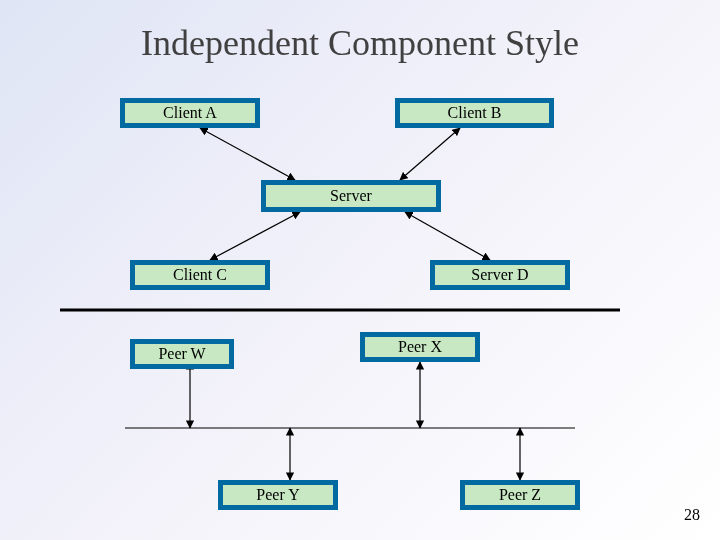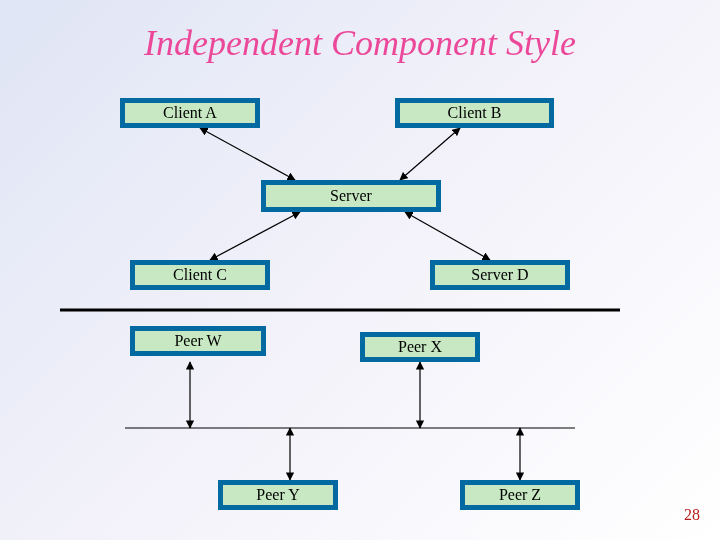--- a/index.html
+++ b/index.html
@@ -4,33 +4,33 @@
 <style>
   html,body{margin:0;padding:0;}
   body{
     width:720px;height:540px;
     background:linear-gradient(135deg,#dfe5f5 0%,#f3f2fa 50%,#ffffff 100%);
     font-family:"Times New Roman",Times,serif;
     position:relative;overflow:hidden;
   }
   .title{
     position:absolute;top:22px;left:0;right:0;
-    text-align:center;font-size:36px;color:#ec4899;font-style:italic;
+    text-align:center;font-size:36px;color:#404040;
   }
   .box{
     position:absolute;
     background:#c7e8c2;
     border:5px solid #0369a1;
     font-size:16px;
     display:flex;align-items:center;justify-content:center;
     box-sizing:border-box;
   }
   .slide-num{
     position:absolute;right:20px;bottom:16px;
-    font-size:16px;color:#b91c1c;
+    font-size:16px;color:#000000;
   }
   svg{position:absolute;top:0;left:0;}
 </style>
 </head>
 <body>
 
 <div class="title">Independent Component Style</div>
 
 <svg width="720" height="540">
   <defs>
@@ -59,18 +59,18 @@
 
   <line x1="520" y1="428" x2="520" y2="480" stroke="#000" stroke-width="1.2" marker-start="url(#ah)" marker-end="url(#ah)"></line>
 </svg>
 
 <div class="box" style="left:120px;top:98px;width:140px;height:30px">Client A</div>
 <div class="box" style="left:395px;top:98px;width:159px;height:30px">Client B</div>
 <div class="box" style="left:261px;top:180px;width:180px;height:32px">Server</div>
 <div class="box" style="left:130px;top:260px;width:140px;height:30px">Client C</div>
 <div class="box" style="left:430px;top:260px;width:140px;height:30px">Server D</div>
 
-<div class="box" style="left:130px;top:326px;width:136px;height:30px">Peer W</div>
+<div class="box" style="left:130px;top:339px;width:104px;height:30px">Peer W</div>
 <div class="box" style="left:360px;top:332px;width:120px;height:30px">Peer X</div>
 <div class="box" style="left:218px;top:480px;width:120px;height:30px">Peer Y</div>
 <div class="box" style="left:460px;top:480px;width:120px;height:30px">Peer Z</div>
 
 <div class="slide-num">28</div>
 
 </body></html>

